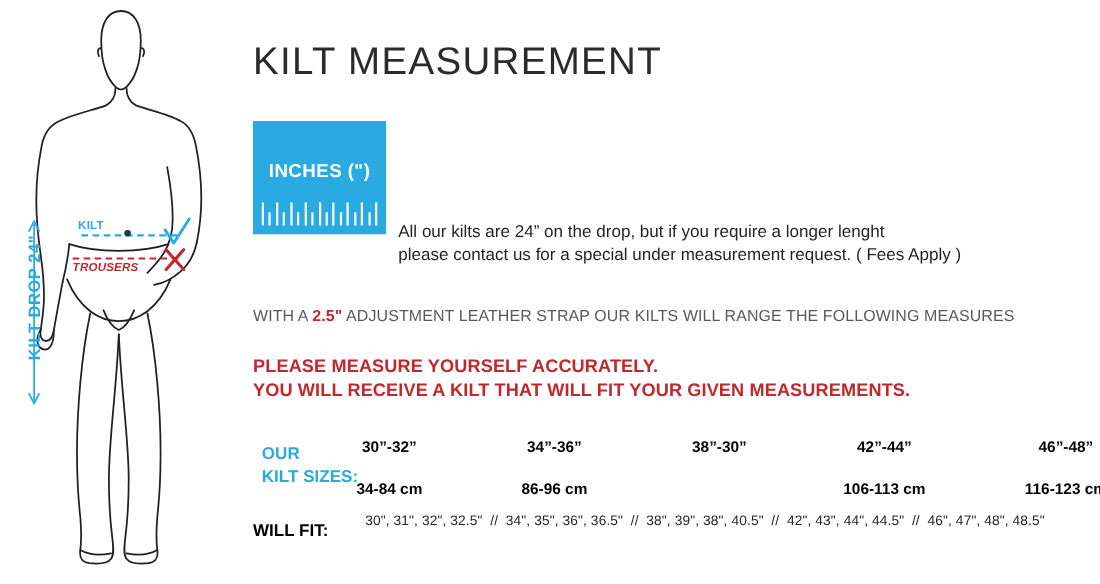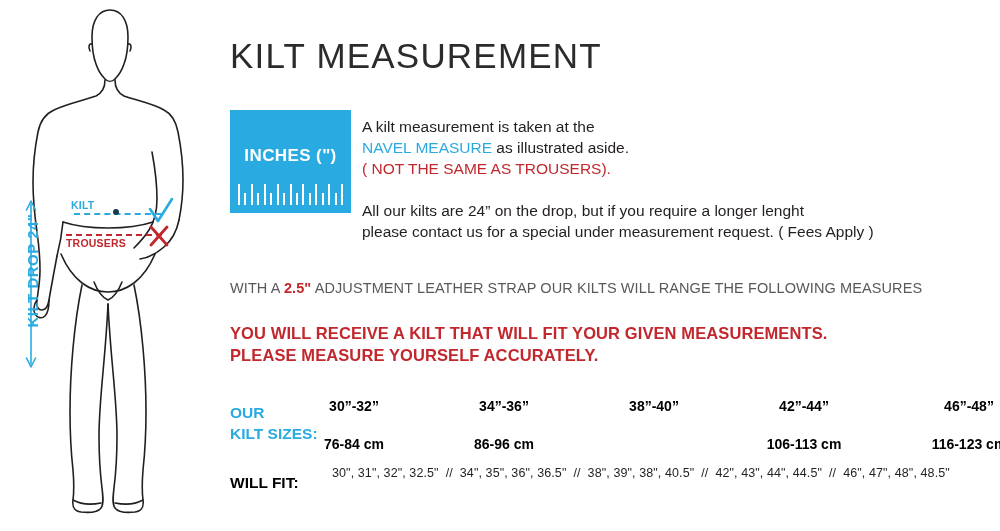--- a/index.html
+++ b/index.html
@@ -50,21 +50,21 @@
     background: #1b3a4b;
   }
   .meas-label {
     position: absolute;
     font-size: 10.5px;
     font-weight: bold;
     letter-spacing: .2px;
     white-space: nowrap;
   }
   #kilt-label { left: 71px; top: 199px; color: #29abe2; }
-  #trousers-label { left: 66px; top: 237px; color: #c1272d; }
+  #trousers-label { left: 66px; top: 237px; color: #c1272d; font-style: italic; }
 
   #check-mark {
     position: absolute;
     left: 148px; top: 196px;
     width: 26px; height: 30px;
   }
   #cross-mark {
     position: absolute;
     left: 148px; top: 224px;
     width: 22px; height: 24px;
@@ -179,21 +179,21 @@
     position: absolute;
     left: 0; top: 398px;
     width: 805px;
   }
   #sizes-row {
     position: relative;
     height: 60px;
   }
   #our-kilt-sizes-label {
     position: absolute;
-    left: 1px; top: 4px;
+    left: 9px; top: 4px;
     color: #29abe2;
     font-size: 15.5px;
     font-weight: bold;
     line-height: 21px;
   }
   .size-col {
     position: absolute;
     top: 0;
     width: 150px;
     text-align: center;
@@ -357,57 +357,52 @@
         <div class="tick long"></div>
         <div class="tick short"></div>
         <div class="tick long"></div>
         <div class="tick short"></div>
         <div class="tick long"></div>
         <div class="tick short"></div>
         <div class="tick long"></div>
       </div>
   </div>
 
-  <div id="para-navel" class="para">
-    <span>A kilt measurement is taken at the </span><br>
-    <span class="navel-em">NAVEL MEASURE</span><span> as illustrated aside.</span><br>
-    <span class="trousers-em">( NOT THE SAME AS TROUSERS).</span>
-  </div>
 
   <div id="para-drop" class="para">
     <span>All our kilts are 24” on the drop, but if you require a longer lenght</span><br>
     <span>please contact us for a special under measurement request. ( Fees Apply )</span>
   </div>
 
   <div id="strap-line">
     <span>WITH A </span><span class="strap-size">2.5"</span><span> ADJUSTMENT LEATHER STRAP OUR KILTS WILL RANGE THE FOLLOWING MEASURES</span>
   </div>
 
   <div id="warning-block">
+    <div>PLEASE MEASURE YOURSELF ACCURATELY.</div>
     <div>YOU WILL RECEIVE A KILT THAT WILL FIT YOUR GIVEN MEASUREMENTS.</div>
-    <div>PLEASE MEASURE YOURSELF ACCURATELY.</div>
   </div>
 
   <div id="size-table">
     <div id="sizes-row">
       <div id="our-kilt-sizes-label">
         <div>OUR</div>
         <div>KILT SIZES:</div>
       </div>
 
     <div class="size-col" style="left: 50px;">
           <div class="size-in">30”-32”</div>
-          <div class="size-cm">76-84 cm</div>
+          <div class="size-cm">34-84 cm</div>
         </div>
         <div class="size-col" style="left: 200px;">
           <div class="size-in">34”-36”</div>
           <div class="size-cm">86-96 cm</div>
         </div>
         <div class="size-col" style="left: 350px;">
-          <div class="size-in">38”-40”</div>
+          <div class="size-in">38”-30”</div>
         </div>
         <div class="size-col" style="left: 500px;">
           <div class="size-in">42”-44”</div>
           <div class="size-cm">106-113 cm</div>
         </div>
         <div class="size-col" style="left: 665px;">
           <div class="size-in">46”-48”</div>
           <div class="size-cm">116-123 cm</div>
         </div>
       </div>

